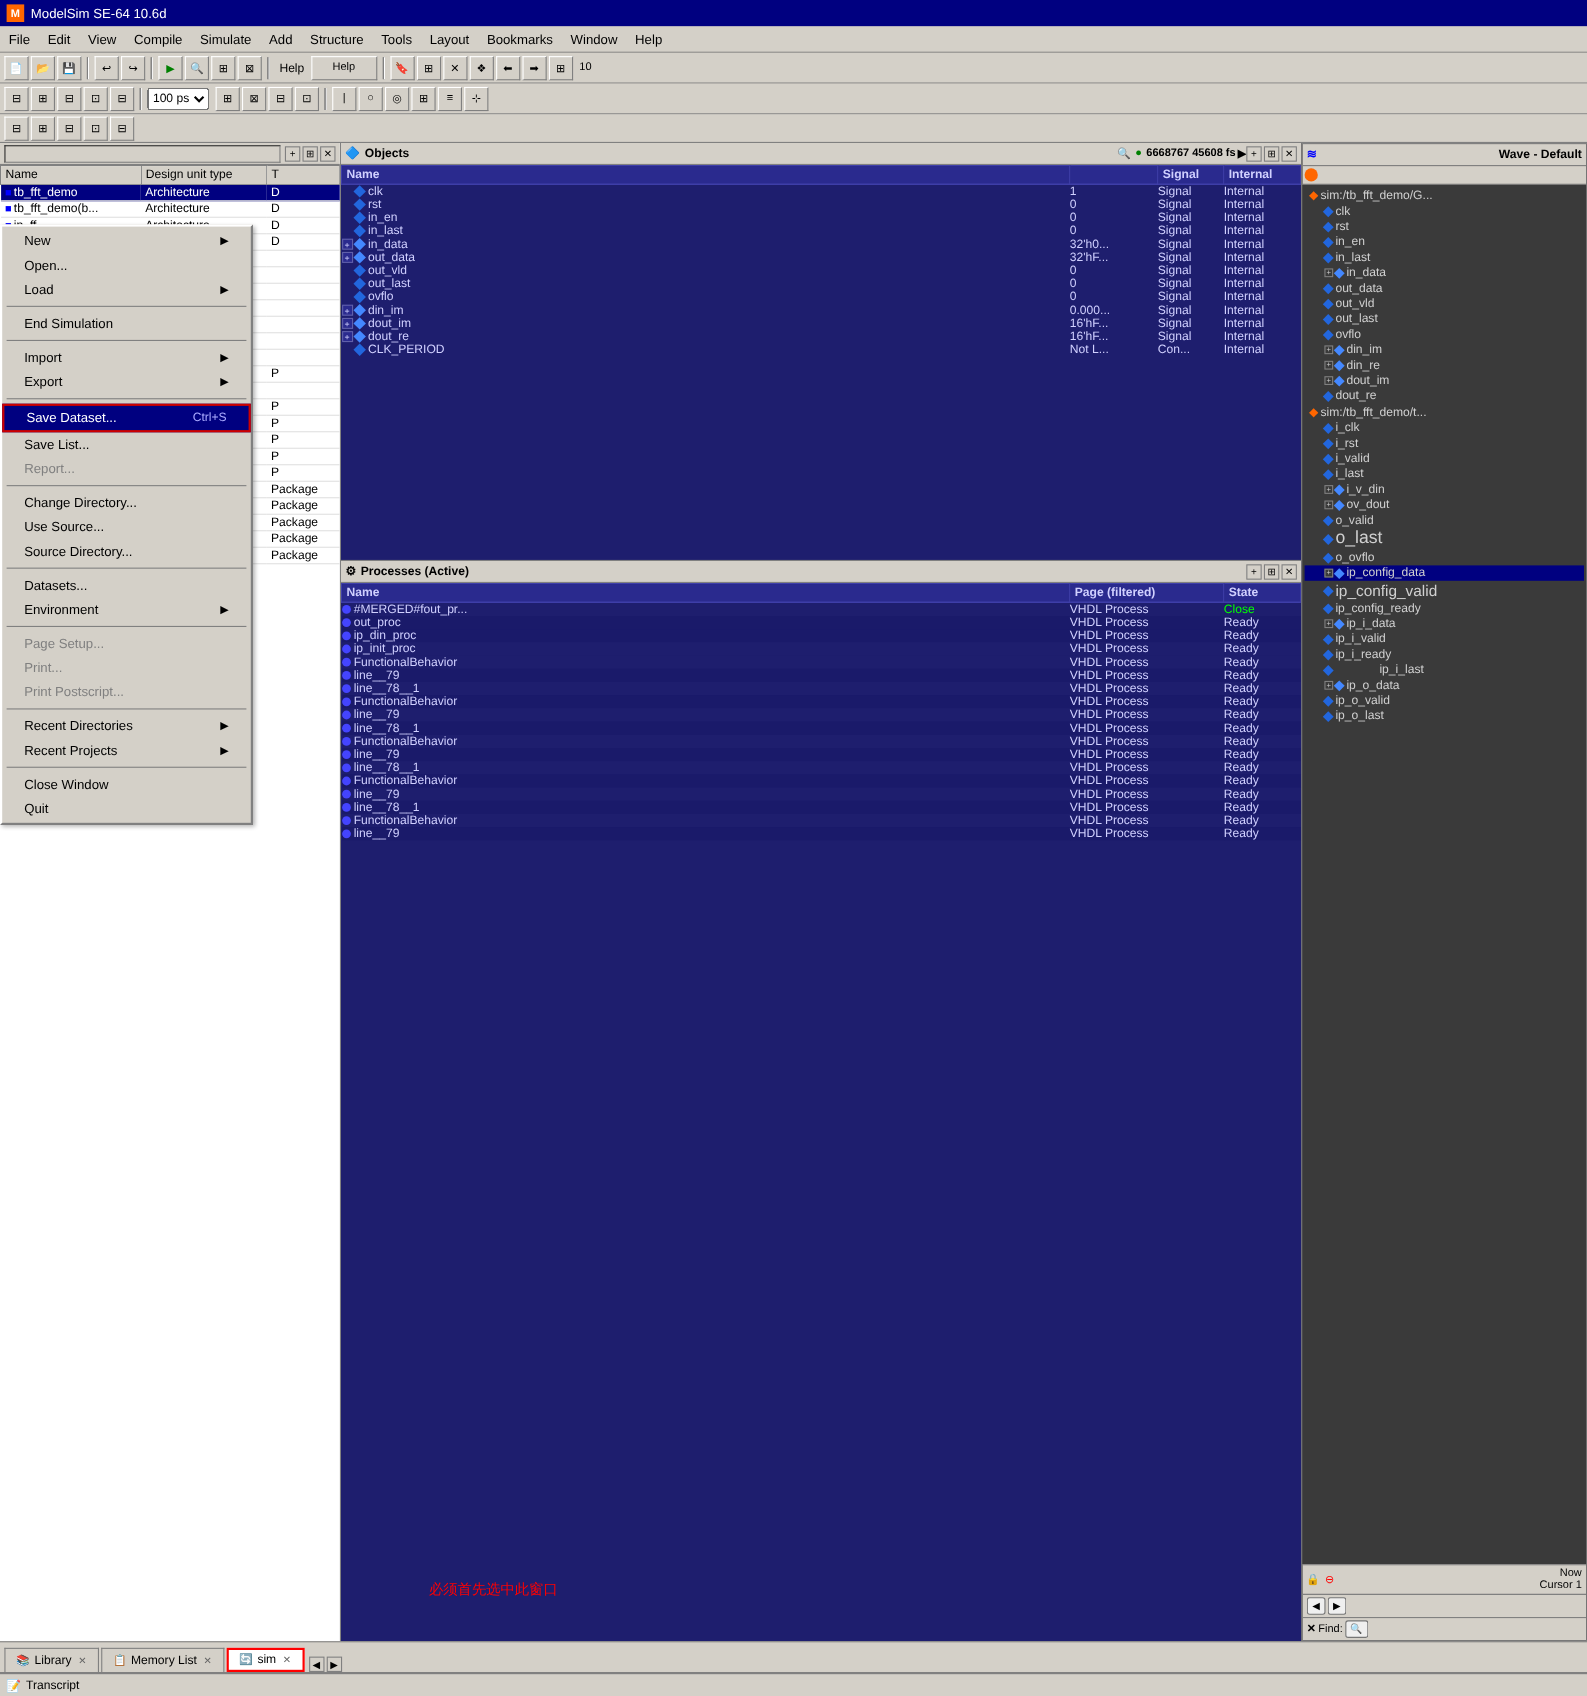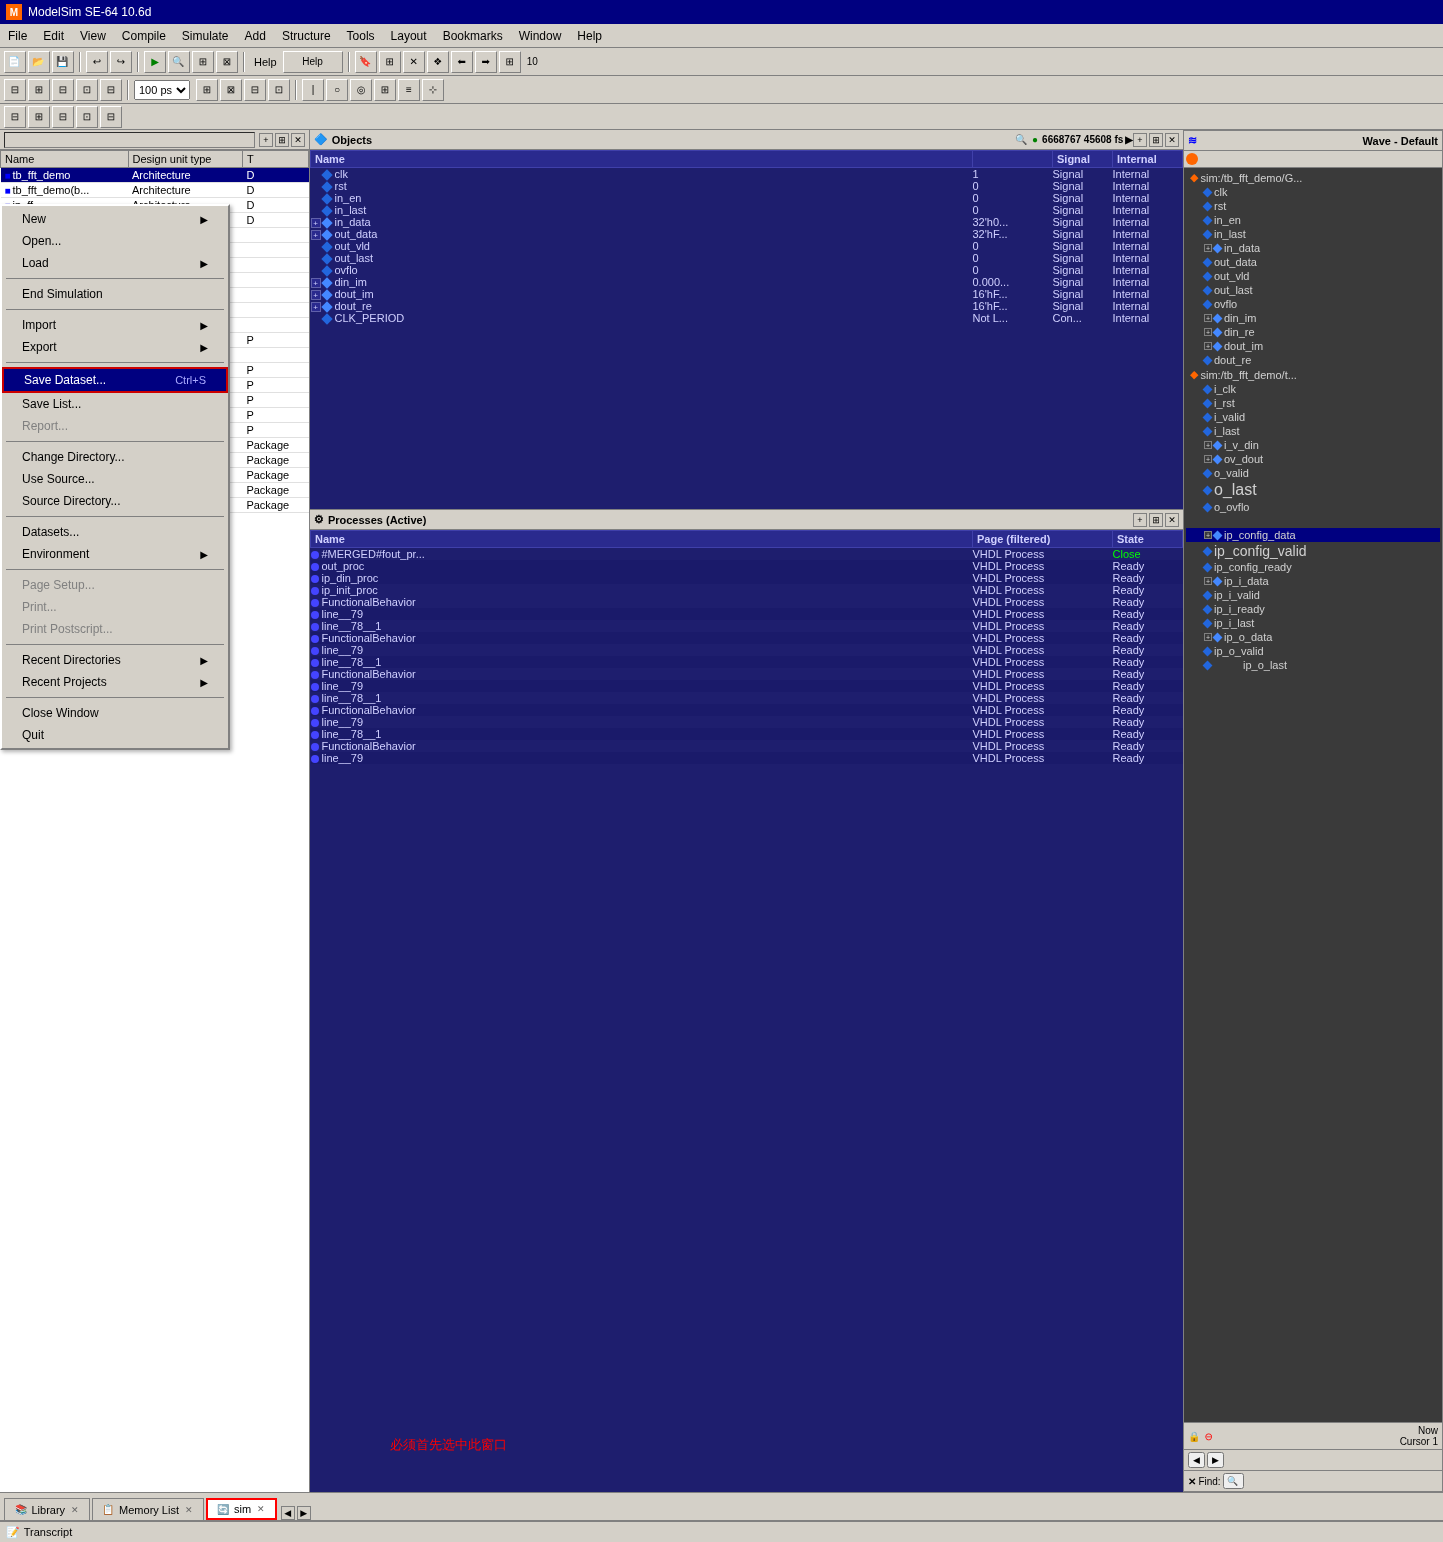--- a/index.html
+++ b/index.html
@@ -638,21 +638,21 @@
           <span>ov_dout</span>
         </div>
         <div style="padding: 1px 2px 1px 18px; cursor: pointer; white-space: nowrap; display: flex; align-items: center; font-size: 11px; color: rgb(208, 208, 208);">
           <span style="display:inline-block;width:7px;height:7px;background:#2266dd;transform:rotate(45deg);margin-right:3px;vertical-align:middle;"></span>
           <span>o_valid</span>
         </div>
         <div style="padding: 1px 2px 1px 18px; cursor: pointer; white-space: nowrap; display: flex; align-items: center; font-size: 16px; color: rgb(208, 208, 208);">
           <span style="display:inline-block;width:7px;height:7px;background:#2266dd;transform:rotate(45deg);margin-right:3px;vertical-align:middle;"></span>
           <span>o_last</span>
         </div>
-        <div style="padding: 1px 2px 15px 18px; cursor: pointer; white-space: nowrap; display: flex; align-items: center; font-size: 11px; color: rgb(208, 208, 208);">
+        <div style="padding: 1px 2px 1px 18px; cursor: pointer; white-space: nowrap; display: flex; align-items: center; font-size: 11px; color: rgb(208, 208, 208);">
           <span style="display:inline-block;width:7px;height:7px;background:#2266dd;transform:rotate(45deg);margin-right:3px;vertical-align:middle;"></span>
           <span>o_ovflo</span>
         </div>
         <div style="padding: 1px 2px 1px 18px; cursor: pointer; white-space: nowrap; display: flex; align-items: center; font-size: 11px; color: rgb(208, 208, 208); background: rgb(0, 0, 128);">
           <span style="display:inline-block;width:8px;height:8px;border:1px solid #808080;background:#3a3a3a;font-size:7px;text-align:center;line-height:8px;margin-right:2px;">+</span>
           <span style="display:inline-block;width:7px;height:7px;background:#4488ff;transform:rotate(45deg);margin-right:3px;vertical-align:middle;"></span>
           <span>ip_config_data</span>
         </div>
         <div style="padding: 1px 2px 1px 18px; cursor: pointer; white-space: nowrap; display: flex; align-items: center; font-size: 14px; color: rgb(208, 208, 208);">
           <span style="display:inline-block;width:7px;height:7px;background:#2266dd;transform:rotate(45deg);margin-right:3px;vertical-align:middle;"></span>
@@ -668,34 +668,34 @@
           <span>ip_i_data</span>
         </div>
         <div style="padding: 1px 2px 1px 18px; cursor: pointer; white-space: nowrap; display: flex; align-items: center; font-size: 11px; color: rgb(208, 208, 208);">
           <span style="display:inline-block;width:7px;height:7px;background:#2266dd;transform:rotate(45deg);margin-right:3px;vertical-align:middle;"></span>
           <span>ip_i_valid</span>
         </div>
         <div style="padding: 1px 2px 1px 18px; cursor: pointer; white-space: nowrap; display: flex; align-items: center; font-size: 11px; color: rgb(208, 208, 208);">
           <span style="display:inline-block;width:7px;height:7px;background:#2266dd;transform:rotate(45deg);margin-right:3px;vertical-align:middle;"></span>
           <span>ip_i_ready</span>
         </div>
-        <div style="padding: 1px 2px 1px 18px; cursor: pointer; white-space: nowrap; display: flex; align-items: center; font-size: 11px; color: rgb(208, 208, 208);">
+        <div style="padding: 1px 2px 1px 18px; cursor: pointer; white-space: nowrap; display: flex; align-items: center; font-size: 11px; color: rgb(208, 208, 208); gap: 40px;">
           <span style="display:inline-block;width:7px;height:7px;background:#2266dd;transform:rotate(45deg);margin-right:3px;vertical-align:middle;"></span>
           <span>ip_i_last</span>
         </div>
         <div style="padding: 1px 2px 1px 18px; cursor: pointer; white-space: nowrap; display: flex; align-items: center; font-size: 11px; color: rgb(208, 208, 208);">
           <span style="display:inline-block;width:8px;height:8px;border:1px solid #808080;background:#3a3a3a;font-size:7px;text-align:center;line-height:8px;margin-right:2px;">+</span>
           <span style="display:inline-block;width:7px;height:7px;background:#4488ff;transform:rotate(45deg);margin-right:3px;vertical-align:middle;"></span>
           <span>ip_o_data</span>
         </div>
         <div style="padding: 1px 2px 1px 18px; cursor: pointer; white-space: nowrap; display: flex; align-items: center; font-size: 11px; color: rgb(208, 208, 208);">
           <span style="display:inline-block;width:7px;height:7px;background:#2266dd;transform:rotate(45deg);margin-right:3px;vertical-align:middle;"></span>
           <span>ip_o_valid</span>
         </div>
-        <div style="padding: 1px 2px 1px 18px; cursor: pointer; white-space: nowrap; display: flex; align-items: center; font-size: 11px; color: rgb(208, 208, 208); gap: 29px;">
+        <div style="padding: 1px 2px 1px 18px; cursor: pointer; white-space: nowrap; display: flex; align-items: center; font-size: 11px; color: rgb(208, 208, 208);">
           <span style="display:inline-block;width:7px;height:7px;background:#2266dd;transform:rotate(45deg);margin-right:3px;vertical-align:middle;"></span>
           <span>ip_o_last</span>
         </div>
       </div>
 
     <div style="background:#d4d0c8; padding:2px 4px; border-top:1px solid #808080; font-size:10px; display:flex; justify-content:space-between;">
       <div style="display:flex; align-items:center; gap:4px;">
         <span>🔒</span>
         <span style="color:red;">⊖</span>
       </div>

